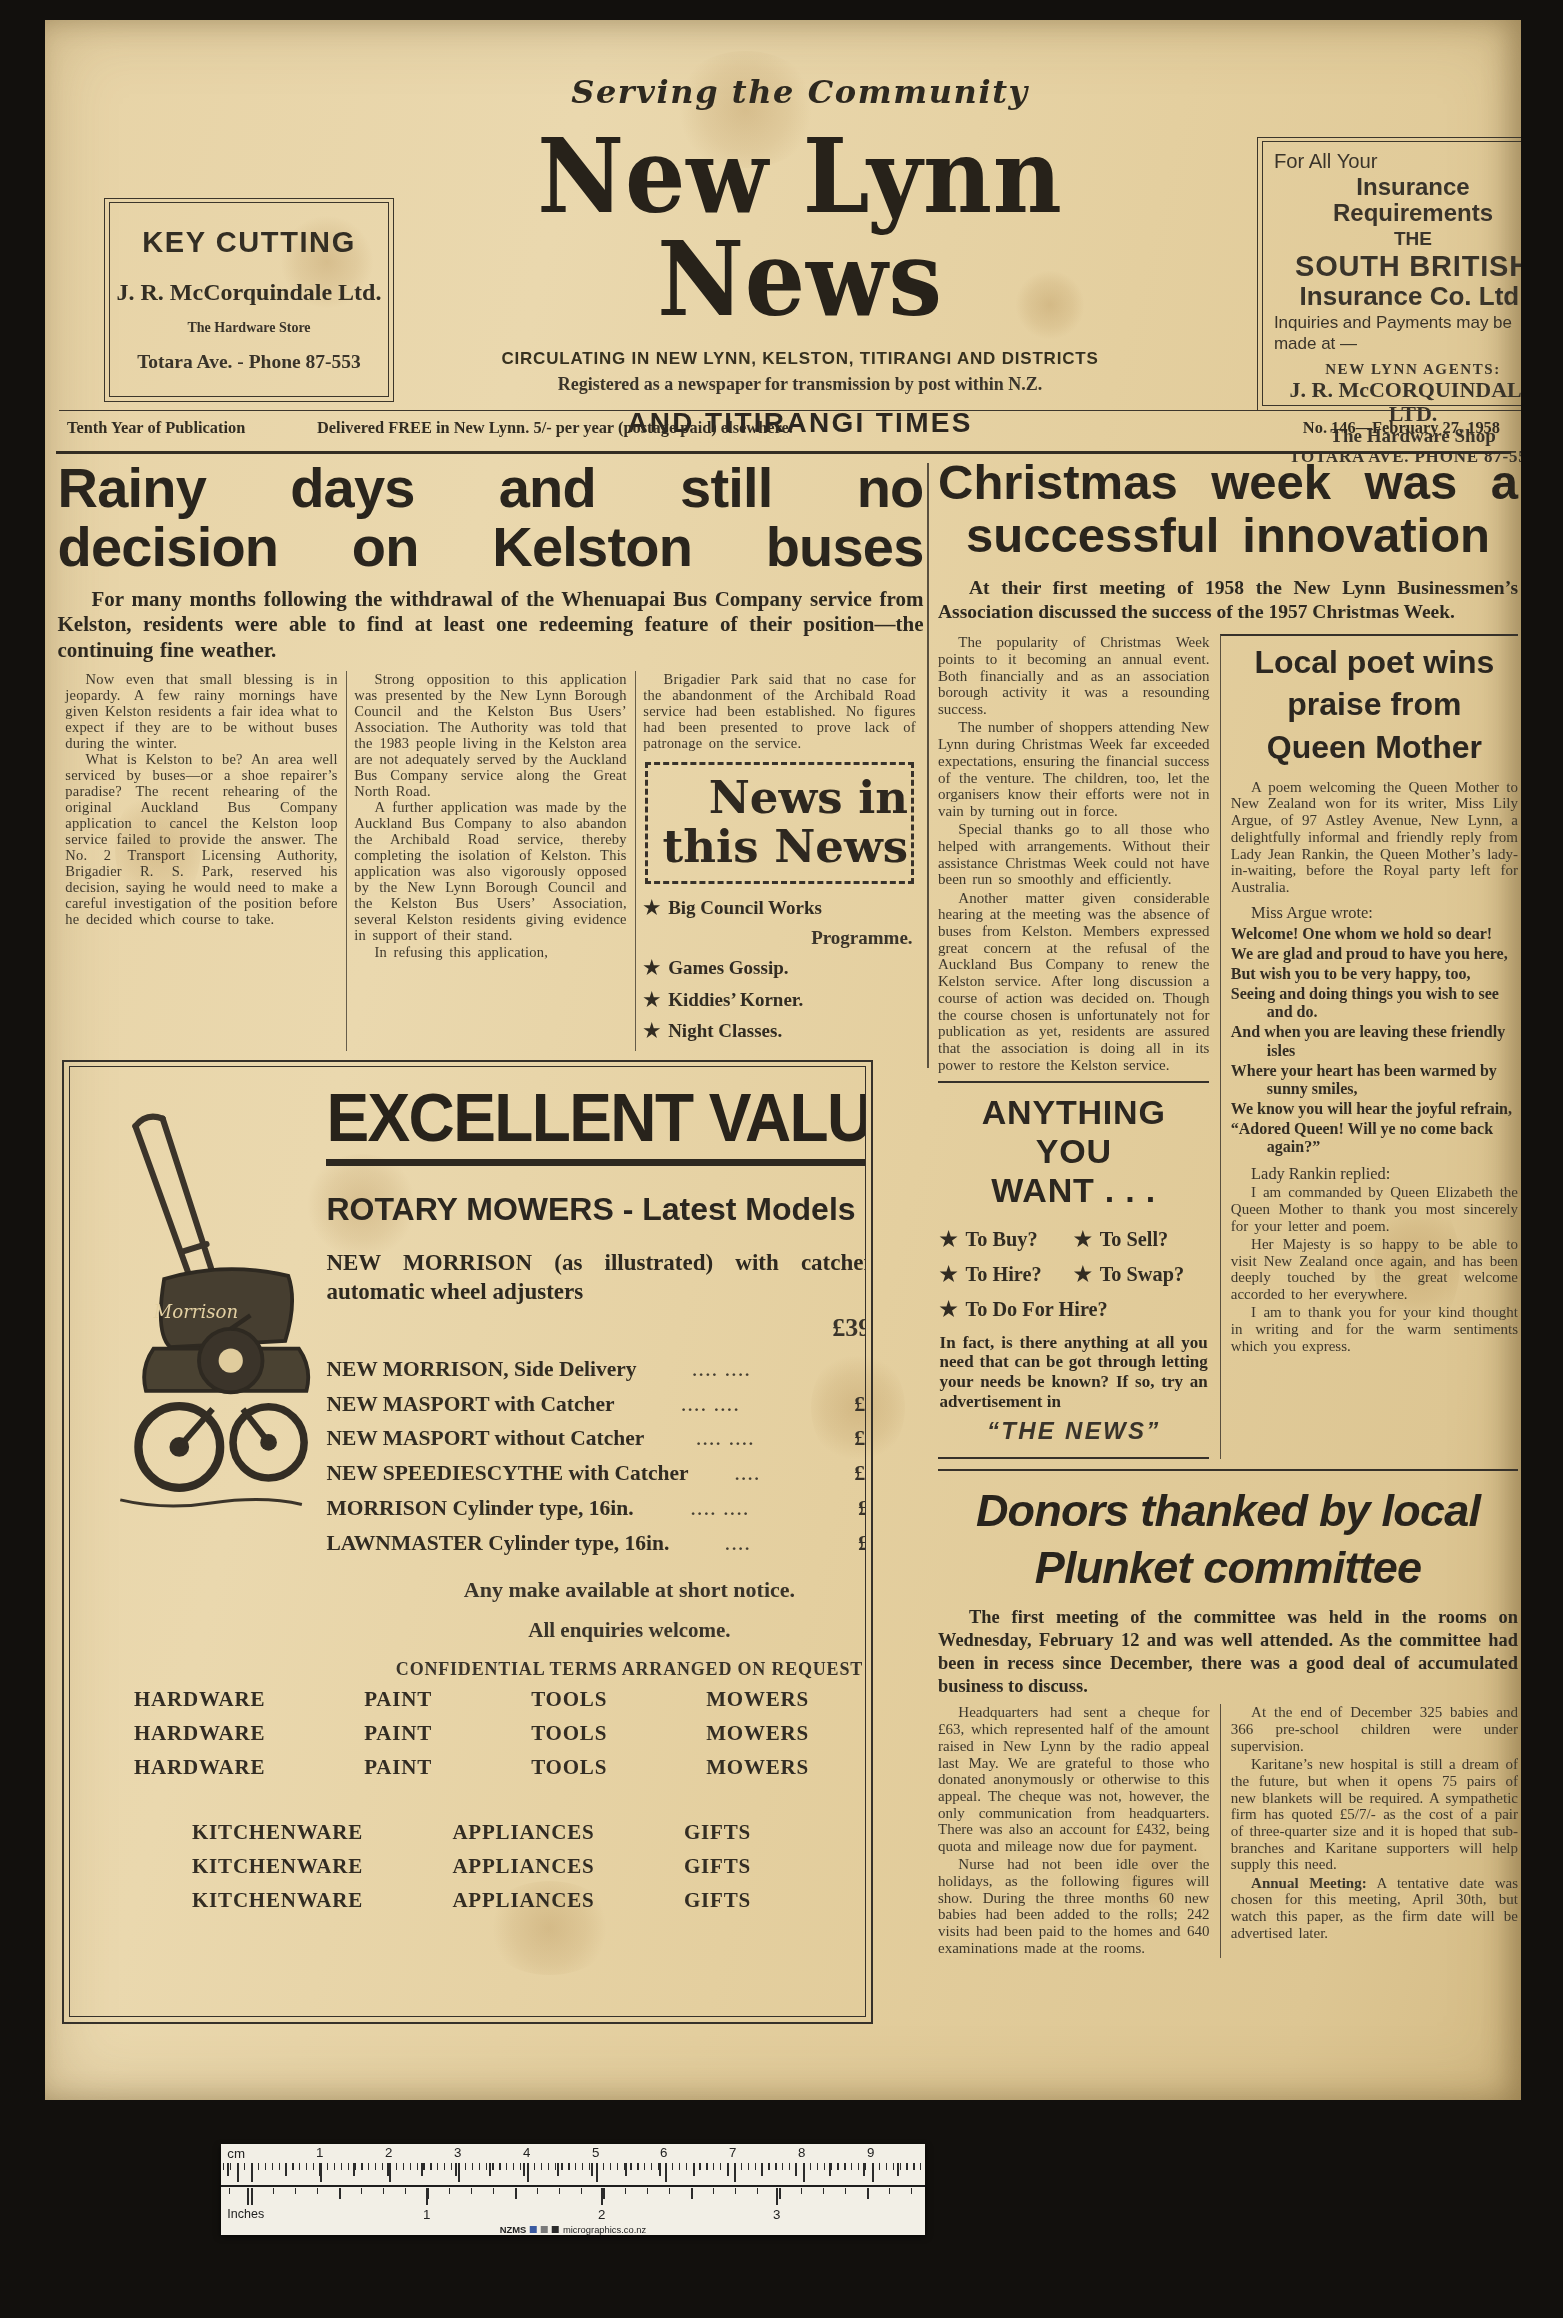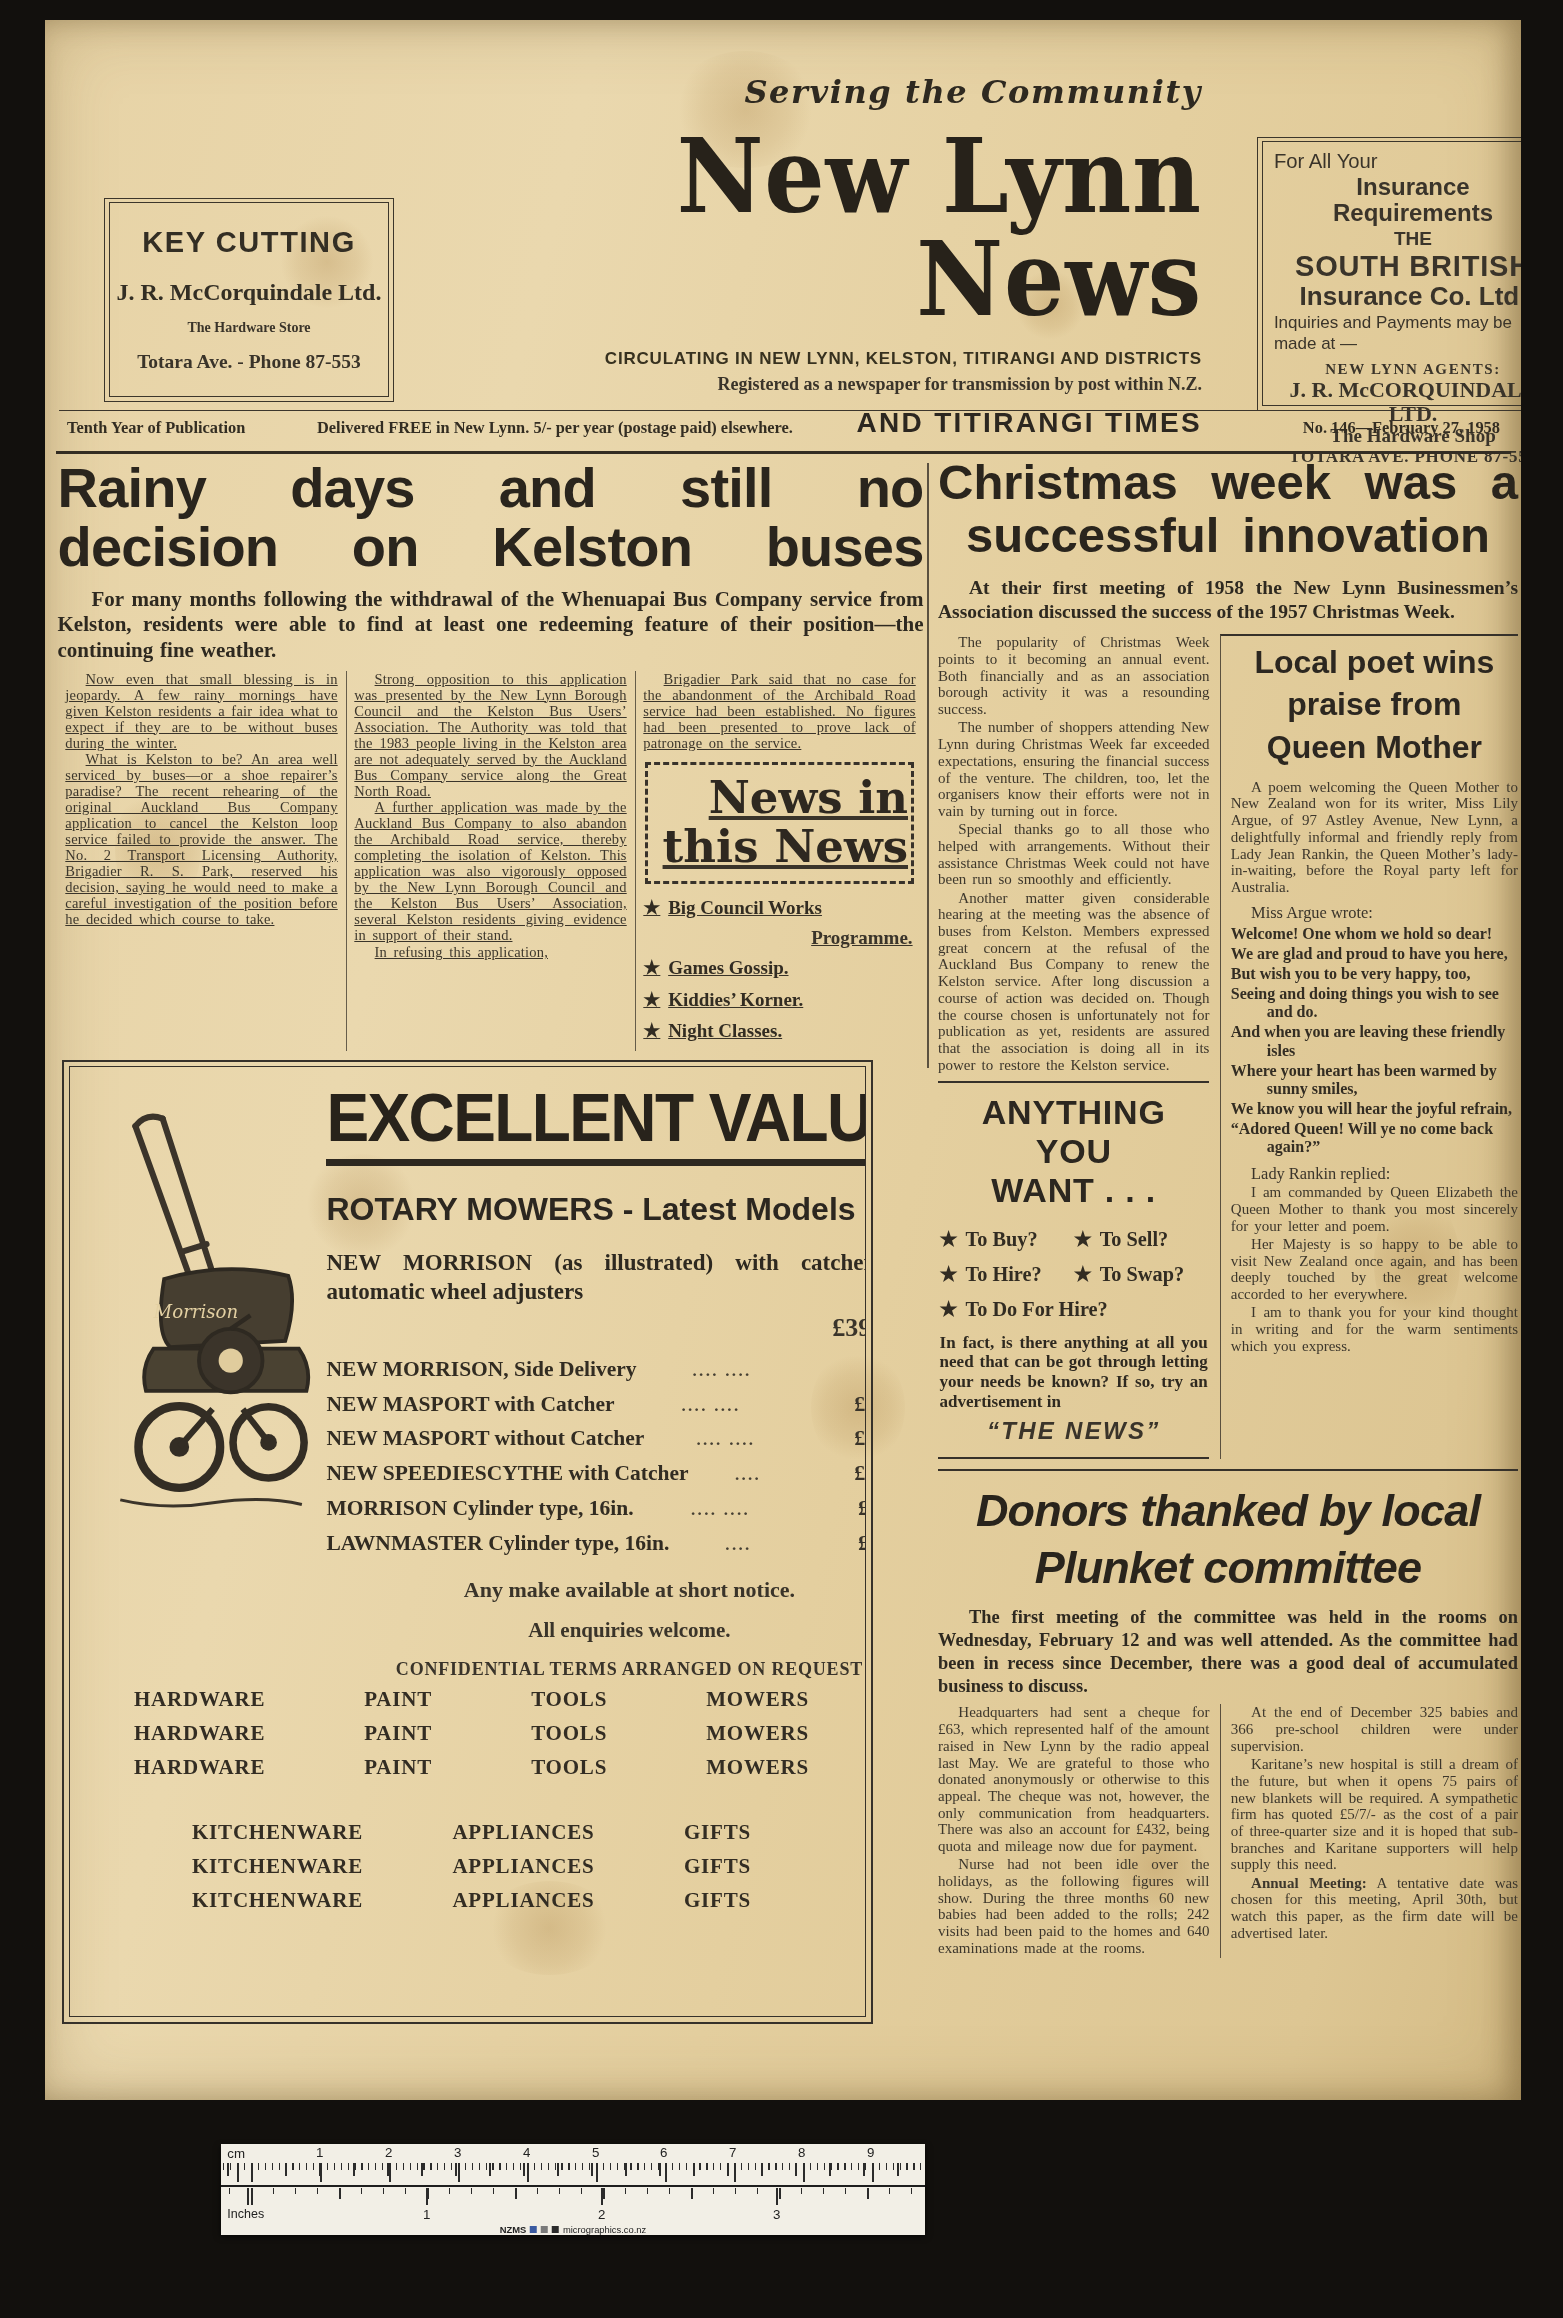--- a/index.html
+++ b/index.html
@@ -42,42 +42,42 @@
   .m-right .r1{font:400 20.3px/1.15 "Liberation Sans",sans-serif;}
   .m-right .r2,.m-right .r3{font:700 24px/1.12 "Liberation Sans",sans-serif;text-align:center;}
   .m-right .r4{font:700 19px/1.1 "Liberation Sans",sans-serif;text-align:center;margin-top:1.6px;}
   .m-right .r5{font:700 29px/1.05 "Liberation Sans",sans-serif;text-align:center;letter-spacing:0.8px;margin-top:1.6px;}
   .m-right .r6{font:700 26px/1.1 "Liberation Sans",sans-serif;text-align:center;}
   .m-right .r7{font:400 17px/1.2 "Liberation Sans",sans-serif;margin-top:3.1px;}
   .m-right .r8{font:700 15px/1.15 "Liberation Serif",serif;text-align:center;letter-spacing:1.6px;margin-top:6.3px;}
   .m-right .r9{font:700 22px/1.1 "Liberation Serif",serif;text-align:center;}
   .m-right .r10{font:700 19px/1.1 "Liberation Serif",serif;text-align:center;}
   .m-right .r11{font:700 17px/1.2 "Liberation Serif",serif;text-align:center;letter-spacing:0.8px;}
-  .m-center{position:absolute;left:353px;top:56px;width:804px;text-align:right;}
+  .m-center{position:absolute;left:353px;top:56px;width:804px;text-align:center;}
   .tagline{font:italic 700 32px/1 "DejaVu Serif",serif;color:#2e2920;letter-spacing:1.6px;}
   .nameplate{font:700 95px/1 "DejaVu Serif",serif;color:#27221a;letter-spacing:0.8px;margin-top:17px;
     transform:scaleY(1.08);transform-origin:top center;}
   .circ{font:700 17px/1.2 "Liberation Sans",sans-serif;letter-spacing:0.8px;margin-top:34px;color:#37311f;}
   .regd{font:700 18px/1.2 "Liberation Serif",serif;margin-top:4.7px;}
   .titirangi{font:700 28px/1.1 "Liberation Sans",sans-serif;letter-spacing:2.3px;margin-top:12.5px;color:#2c2720;}
   .rule-thin{position:absolute;left:14px;top:390px;width:1448px;height:1.6px;background:#3c362c;}
   .dateline{position:absolute;left:22px;top:397px;width:1433px;display:flex;font:700 16.4px/1.3 "Liberation Serif",serif;color:#332d22;}
   .d-left{width:211px;}
   .d-center{flex:1;padding-left:39px;}
   .d-right{width:266px;text-align:right;}
   .rule-thick{position:absolute;left:11px;top:431px;width:1455px;height:3.1px;background:#332d23;}
 
   
   .main-left{position:absolute;left:12.5px;top:438px;width:866px;}
   .h-bus div{font:700 56px/1.06 "Liberation Sans",sans-serif;color:#2a251d;letter-spacing:-0.8px;
     text-align:justify;text-align-last:justify;}
   .lead{font:700 21px/1.2 "Liberation Serif",serif;color:#2e2920;text-align:justify;text-indent:34px;
     word-spacing:1.6px;margin-top:11px;}
   .cols{display:flex;margin-top:7.8px;}
-  .col{width:278px;padding:0 7.8px;text-decoration:underline;}
+  .col{width:278px;padding:0 7.8px;}
   .col + .col{border-left:1.3px solid rgba(58,52,42,.75);}
   .col p{font:400 14.5px/16px "Liberation Serif",serif;text-align:justify;text-indent:20.3px;
     word-spacing:2.7px;letter-spacing:0.2px;margin:0 0 0.8px;color:#3d372c;}
   .nbox{border:3.1px dashed #38322a;margin:11px 1.6px 12.5px;padding:9.4px 3.1px;text-align:right;}
   .nbox div{font:700 45px/1.08 "DejaVu Serif",serif;color:#2e2820;}
   .star-item{font:700 19px/1.25 "Liberation Serif",serif;color:#322c22;margin:7.8px 0;text-indent:0;}
   .star-item .star{margin-right:7.8px;}
   .prog-line{font:700 19px/1.1 "Liberation Serif",serif;text-align:right;padding-right:3.1px;}
   .v-div-main{position:absolute;left:882px;top:443px;width:1.6px;height:605px;background:rgba(56,49,39,.8);}
 

